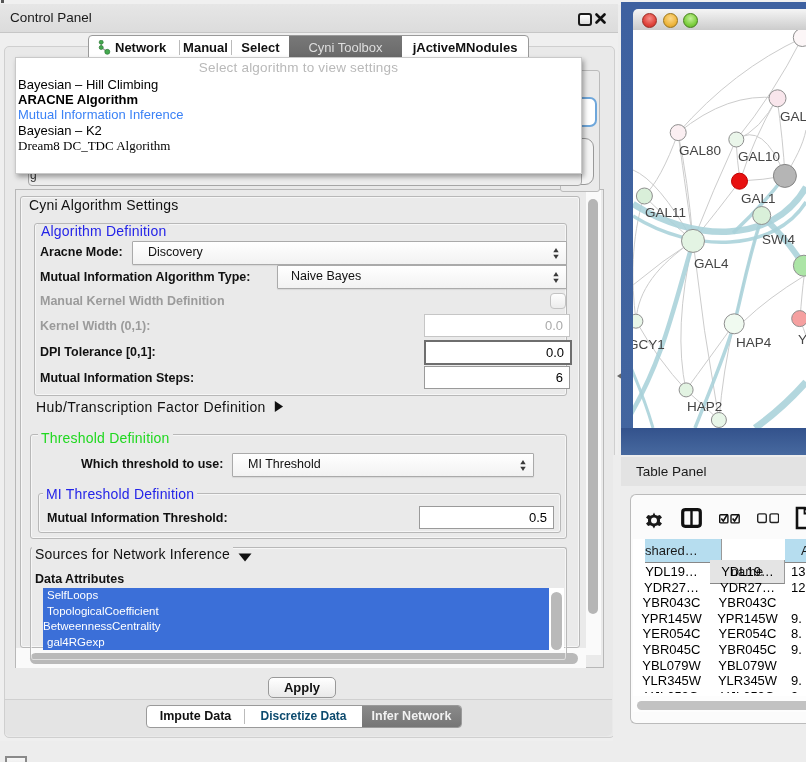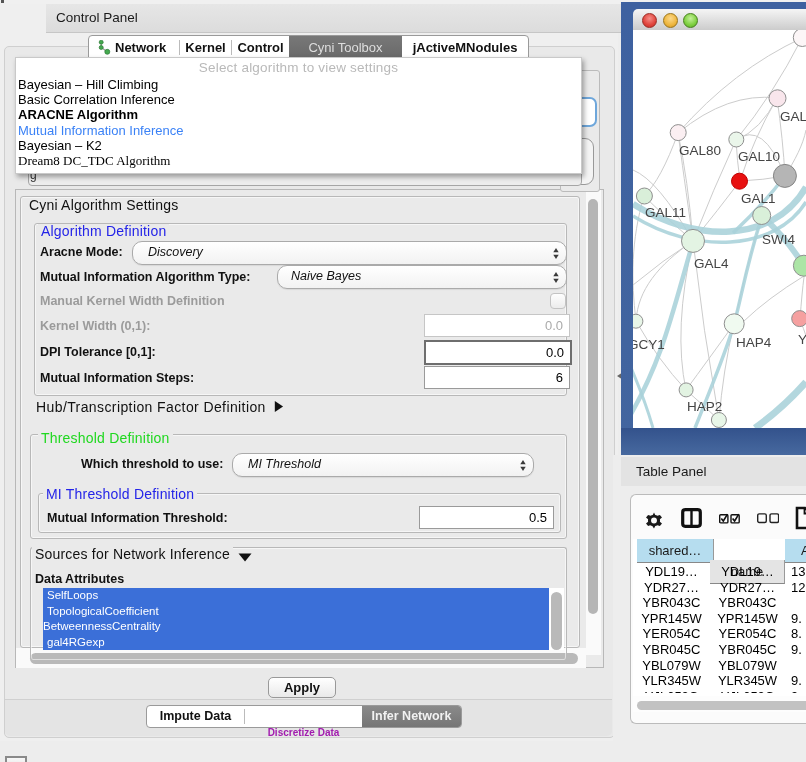--- a/index.html
+++ b/index.html
@@ -1,38 +1,38 @@
 <!DOCTYPE html>
 <html><head>
 <meta charset="utf-8">
 <style>
 html,body{margin:0;padding:0;}
 body{width:806px;height:762px;background:#ededed;font-family:"Liberation Sans",sans-serif;overflow:hidden;position:relative;}
 .abs{position:absolute;}
 .b{font-weight:bold;}
 .etch{border:1px solid #b8b8b8;border-radius:3px;box-shadow:inset 0 0 0 1px rgba(255,255,255,.55);}
 .lab{position:absolute;background:#eaeaea;padding:0 3px;font-size:14px;letter-spacing:0.2px;line-height:14px;white-space:nowrap;}
-.combo{position:absolute;border:1px solid #aaa;border-radius:10px;background:linear-gradient(#ffffff,#f2f2f2);box-shadow:0 1px 1px rgba(0,0,0,.08);font-style:italic;}
+.combo{position:absolute;border:1px solid #aaa;border-radius:1px;background:linear-gradient(#ffffff,#f2f2f2);box-shadow:0 1px 1px rgba(0,0,0,.08);}
 .combo .ar{position:absolute;right:7px;top:50%;margin-top:-5.5px;width:6px;height:11px;}
 .fld{position:absolute;background:#fff;font-size:13px;text-align:right;line-height:21px;padding-right:6px;}
 .trow{height:15.6px;line-height:15.6px;position:relative;}
 .trow span{position:absolute;top:0;width:77px;text-align:center;}
 .trow span+span{left:77px;width:75px;}
 .trow i{font-style:normal;position:absolute;left:158px;top:0;}
 </style>
 </head>
 <body>
 
 
 <div class="abs" style="left:0;top:0;width:806px;height:5px;background:#f0f0f0;"></div>
 <div class="abs" style="left:1px;top:0;width:3px;height:3px;background:#555;"></div>
 
 <div class="abs" id="cpwin" style="left:0;top:4px;width:618px;height:737px;background:#efefef;">
 
-  <div class="abs" style="left:0;top:0;width:618px;height:28px;background:linear-gradient(#e6e6e6,#dcdcdc);border-bottom:1px solid #c6c6c6;margin-left:46px;">
+  <div class="abs" style="left:0;top:0;width:618px;height:28px;background:linear-gradient(#e6e6e6,#dcdcdc);border-bottom:1px solid #c6c6c6;">
     <div class="abs" style="left:10px;top:6px;font-size:13.5px;color:#1a1a1a;">Control Panel</div>
     <div class="abs" style="left:578px;top:9px;width:10px;height:9px;border:2px solid #1a1a1a;border-radius:3px;background:linear-gradient(#fff,#ddd);"></div>
     <svg class="abs" style="left:595px;top:9px;" width="11" height="11" viewBox="0 0 11 11">
         <path d="M1.5 1.5 L9.5 9.5 M9.5 1.5 L1.5 9.5" stroke="#111" stroke-width="2.6" stroke-linecap="round"></path>
       </svg>
   </div>
 
   <div class="abs" style="left:4px;top:42px;width:609px;height:690px;background:#e9e9e9;border:1px solid #cfcfcf;border-radius:5px;"></div>
 
   <div class="abs" style="left:15px;top:185px;width:587px;height:477px;border:1px solid #b8b8b8;background:#eaeaea;"></div>
@@ -118,56 +118,55 @@
     <div style="height:15.5px;line-height:15.5px;padding-left:4px;">gal4RGexp</div>
   </div>
   <div class="abs" style="left:551px;top:588px;width:11px;height:58px;background:#b9b9b9;border-radius:6px;"></div>
 
   <div class="abs" style="left:5px;top:695px;width:607px;height:36px;background:#e4e4e4;border-top:1px solid #d0d0d0;border-radius:0 0 5px 5px;"></div>
   <div class="abs" style="left:268px;top:673px;width:66px;height:19px;border:1px solid #999;border-radius:5px;background:linear-gradient(#fff,#e9e9e9);text-align:center;font-size:13px;font-weight:600;line-height:19px;color:#111;">Apply</div>
 
   <div class="abs" style="left:146px;top:701px;width:314px;height:21px;background:#fff;border:1px solid #9a9a9a;border-radius:4px;">
     <div class="abs b" style="left:0;top:0;width:97px;text-align:center;font-size:12.5px;line-height:21px;color:#111;">Impute Data</div>
     <div class="abs" style="left:97px;top:3px;width:1px;height:15px;background:#bbb;"></div>
-    <div class="abs b" style="left:98px;top:16px;width:117px;text-align:center;font-size:10px;line-height:21px;color:#a21caf;">Discretize Data</div>
+    <div class="abs b" style="left:98px;top:0;width:117px;text-align:center;font-size:12px;line-height:21px;color:#0c4a6e;">Discretize Data</div>
     <div class="abs b" style="left:215px;top:0;width:99px;text-align:center;font-size:12.5px;line-height:21px;color:#f2f2f2;background:linear-gradient(#8a8a8a,#757575);border-radius:0 3px 3px 0;">Infer Network</div>
   </div>
 </div>
 
 
 <div class="abs" style="left:88px;top:35px;width:439px;height:24px;background:#fff;border:1px solid #9a9a9a;border-radius:4px;">
   <svg class="abs" style="left:9px;top:4px;" width="13" height="15" viewBox="0 0 13 15">
     <line x1="3.2" y1="2.5" x2="3.2" y2="7.5" stroke="#999" stroke-width="1.2"></line>
     <line x1="3.2" y1="7.5" x2="9" y2="11.5" stroke="#999" stroke-width="1.2"></line>
     <circle cx="3.2" cy="2.2" r="2" fill="#44a94f" stroke="#2c7a35" stroke-width="0.7"></circle>
     <circle cx="3.2" cy="7.5" r="2" fill="#44a94f" stroke="#2c7a35" stroke-width="0.7"></circle>
     <circle cx="9.3" cy="11.8" r="2.5" fill="#44a94f" stroke="#2c7a35" stroke-width="0.7"></circle>
   </svg>
   <div class="abs b" style="left:26px;top:0;width:64px;font-size:13px;line-height:23px;color:#111;">Network</div>
   <div class="abs" style="left:90px;top:4px;width:1px;height:15px;background:#bbb;"></div>
-  <div class="abs b" style="left:91px;top:0;width:51px;text-align:center;font-size:13px;line-height:23px;color:#111;">Kernel</div>
+  <div class="abs b" style="left:91px;top:0;width:51px;text-align:center;font-size:13px;line-height:23px;color:#111;">Manual</div>
   <div class="abs" style="left:142px;top:4px;width:1px;height:15px;background:#bbb;"></div>
-  <div class="abs b" style="left:143px;top:0;width:57px;text-align:center;font-size:13px;line-height:23px;color:#111;">Control</div>
+  <div class="abs b" style="left:143px;top:0;width:57px;text-align:center;font-size:13px;line-height:23px;color:#111;">Select</div>
   <div class="abs" style="left:200px;top:0;width:113px;height:24px;background:linear-gradient(#787878,#686868);"></div>
   <div class="abs" style="left:200px;top:0;width:113px;text-align:center;font-size:13px;line-height:23px;color:#dedede;">Cyni Toolbox</div>
   <div class="abs b" style="left:313px;top:0;width:126px;text-align:center;font-size:13px;line-height:23px;color:#111;">jActiveMNodules</div>
 </div>
 
 
 <div class="abs" style="left:560px;top:70px;width:38px;height:120px;border:1px solid #bbb;border-radius:3px;background:#eaeaea;"></div>
 <div class="abs" style="left:548px;top:97px;width:45px;height:26px;border:2px solid #6fa7db;border-radius:7px;background:#fff;"></div>
 <div class="abs" style="left:552px;top:138px;width:40px;height:45px;border:1px solid #999;border-radius:9px;background:#f4f4f4;"></div>
 <div class="abs" style="left:28px;top:168px;width:552px;height:16px;border:1px solid #a6a6a6;border-radius:4px;background:#ededed;"></div>
 <div class="abs" style="left:30px;top:168px;font-size:12px;color:#333;">g</div>
 
 
 <div class="abs" style="left:15px;top:57px;width:565px;height:115px;background:#fff;border:1px solid #c9c9c9;box-shadow:2px 3px 5px rgba(0,0,0,.35);">
   <div style="text-align:center;font-size:13.5px;letter-spacing:0.2px;color:#b9b9b9;line-height:19px;">Select algorithm to view settings</div>
   <div style="font-size:13px;color:#000;line-height:15.2px;padding-left:2px;">Bayesian – Hill Climbing</div>
-  <div style="font-size:13px;color:#000;line-height:15.2px;padding-left:2px;">Basic Correlation Inference</div>
   <div style="font-size:13px;color:#000;line-height:15.2px;padding-left:2px;font-weight:bold;">ARACNE Algorithm</div>
   <div style="font-size:13px;color:#3b82f6;line-height:15.2px;padding-left:2px;">Mutual Information Inference</div>
   <div style="font-size:13px;color:#000;line-height:15.2px;padding-left:2px;">Bayesian – K2</div>
   <div style="font-size:13px;color:#000;line-height:15.2px;padding-left:2px;font-family:Liberation Serif, serif;">Dream8 DC_TDC Algorithm</div>
 </div>
 
 
 <div class="abs" style="left:5px;top:756px;width:18px;height:14px;border:2px solid #8a8a8a;background:linear-gradient(#f8f8f8,#ddd);"></div>
 
 
@@ -288,21 +287,21 @@
   <rect x="13" y="0.9" width="8.6" height="8.6" rx="1.5" fill="none" stroke="#222" stroke-width="1.4"></rect>
 </svg>
 <svg class="abs" style="left:795px;top:506px;" width="16" height="24" viewBox="0 0 16 24">
   <path d="M2 2 L10 2 L15 7 L15 22 L2 22 Z" fill="none" stroke="#111" stroke-width="2.6"></path>
   <path d="M9.5 2 L9.5 7.5 L15 7.5" fill="none" stroke="#111" stroke-width="1.8"></path>
 </svg>
 
 
 <div class="abs" style="left:633px;top:539px;width:173px;height:173px;background:#fff;overflow:hidden;font-size:13px;">
 
-  <div class="abs" style="left:4px;top:0;width:76px;height:23px;background:#b6ddef;border-right:1px solid #999;border-bottom:1px solid #888;text-align:center;line-height:23px;color:#1a1a1a;">shared…</div>
+  <div class="abs" style="left:12px;top:0;width:76px;height:23px;background:#b6ddef;border-right:1px solid #999;border-bottom:1px solid #888;line-height:23px;color:#1a1a1a;">shared…</div>
   <div class="abs" style="left:77px;top:0;width:74px;height:23px;background:#e4e4e4;border-right:1px solid #999;border-bottom:1px solid #888;text-align:center;line-height:23px;color:#1a1a1a;margin-top:21px;">name</div>
   <div class="abs" style="left:152px;top:0;width:21px;height:23px;background:#b6ddef;border-bottom:1px solid #888;color:#1a1a1a;">
       <span class="abs" style="left:16px;top:4px;">A</span>
     </div>
 
   <div class="abs" style="left:0;top:25px;width:173px;height:129px;overflow:hidden;color:#000;">
     <div class="trow">
         <span>YDL19…</span>
         <span>YDL19…</span>
         <i>13</i>

